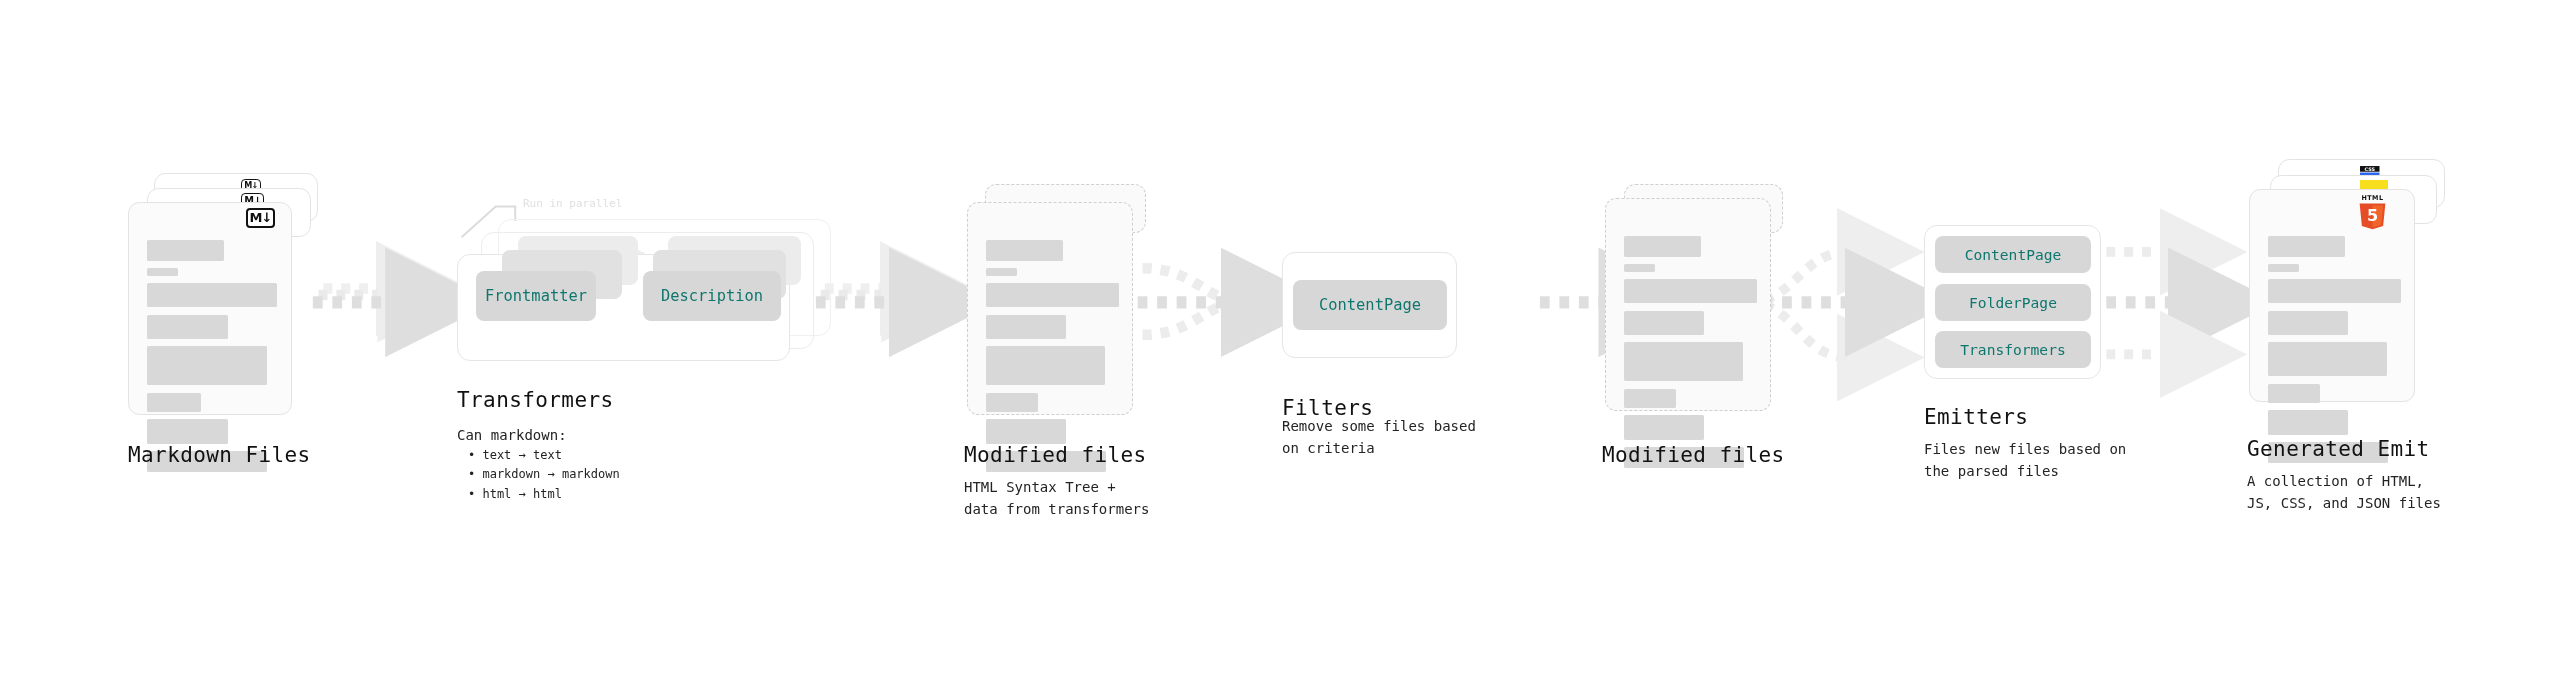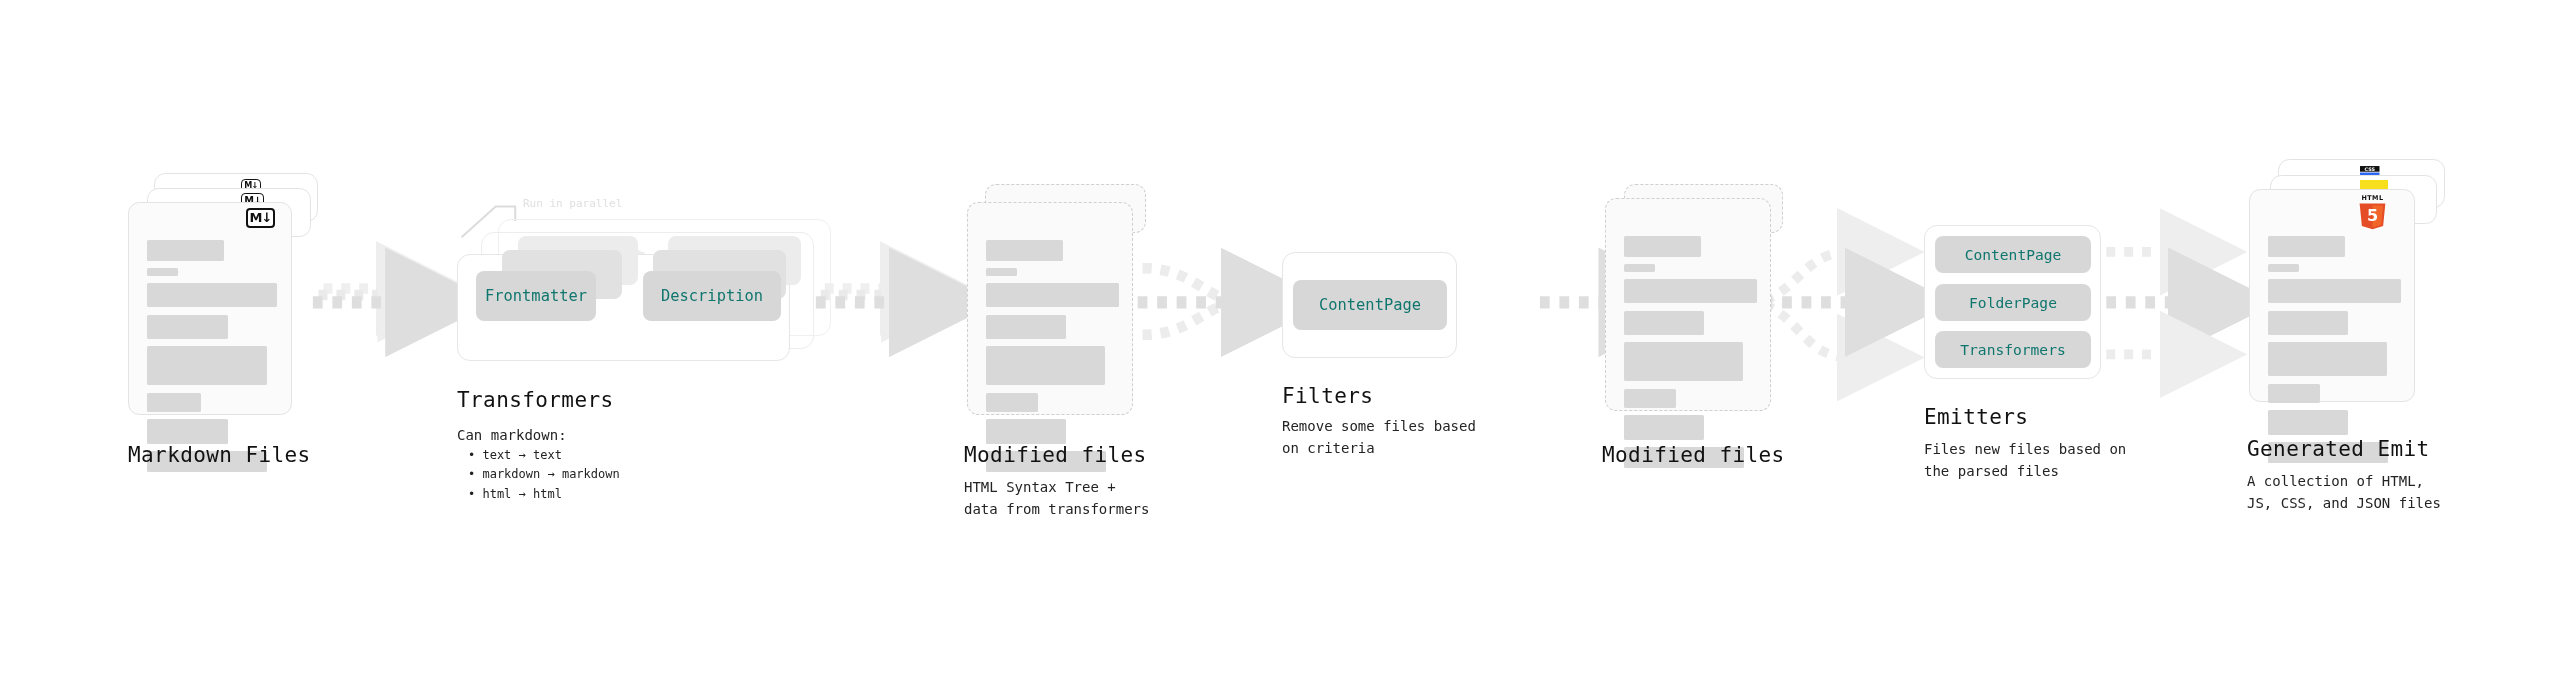--- a/index.html
+++ b/index.html
@@ -228,21 +228,21 @@
       </div>
     </div>
     <div class="title" style="left:964px;top:443px;">Modified files</div>
     <div class="sub" style="left:964px;top:477px;">HTML Syntax Tree +
 data from transformers</div>
   </div>
 
   <div class="node">
     <div class="group" style="left:1282px;top:252px;width:175px;height:106px;"></div>
     <div class="pill" style="left:1293px;top:280px;width:154px;height:50px;">ContentPage</div>
-    <div class="title" style="left:1282px;top:384px;text-align:right;">Filters</div>
+    <div class="title" style="left:1282px;top:396px;text-align:right;">Filters</div>
     <div class="sub" style="left:1282px;top:416px;">Remove some files based
 on criteria</div>
   </div>
 
   <div class="node">
     <div class="doc dashed" style="left:1624px;top:184px;width:159px;height:49px;"></div>
     <div class="doc dashed" style="left:1605px;top:198px;width:166px;height:213px;">
       <div class="bars">
         <div class="bar" style="width:77px;height:21px;"></div>
         <div class="bar" style="width:31px;height:7.3px;"></div>

